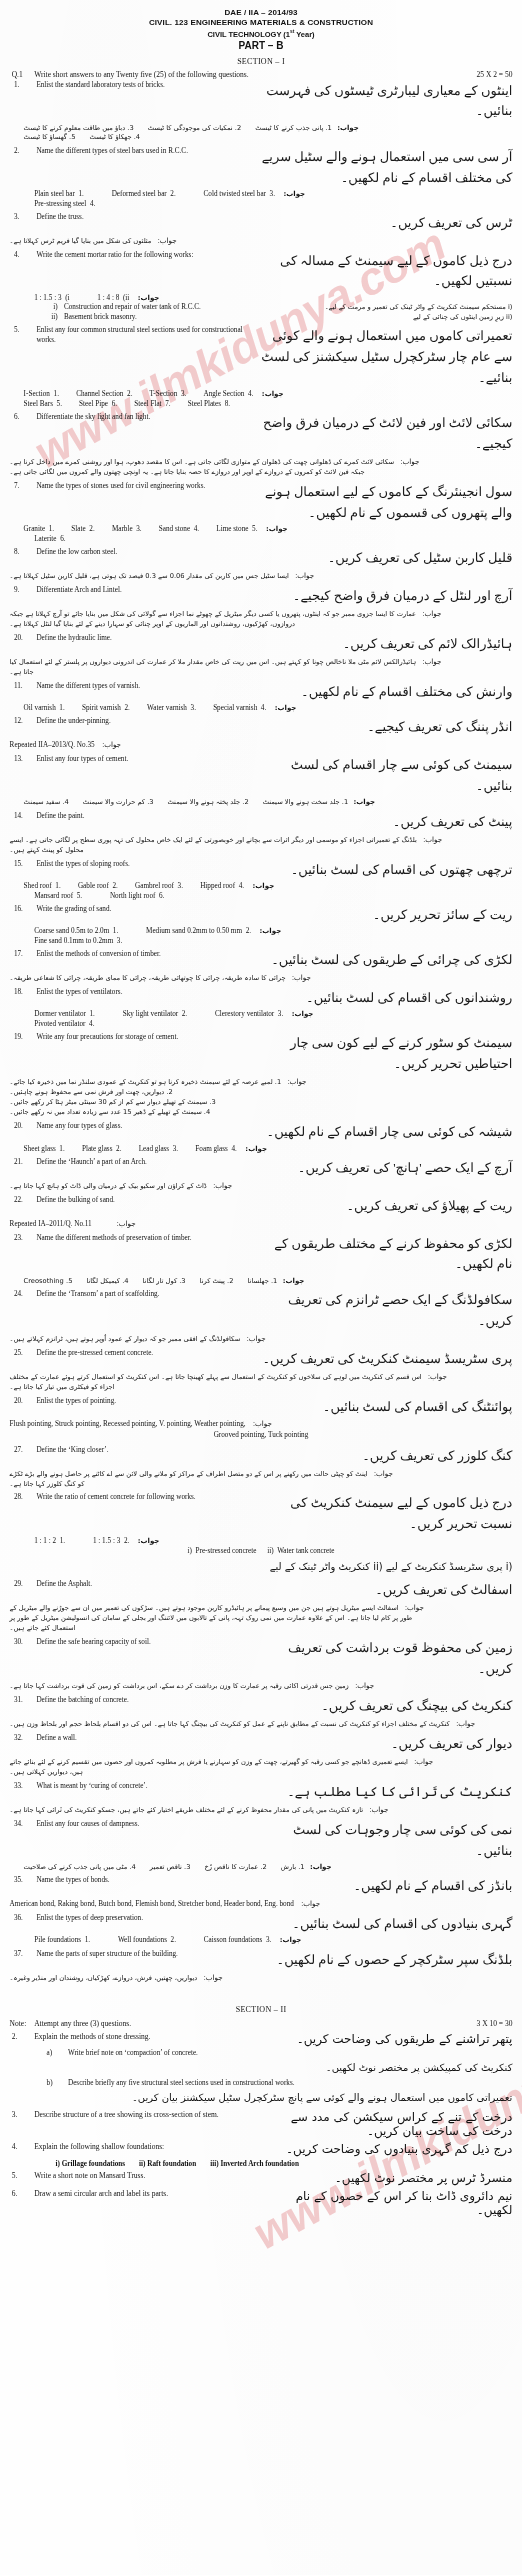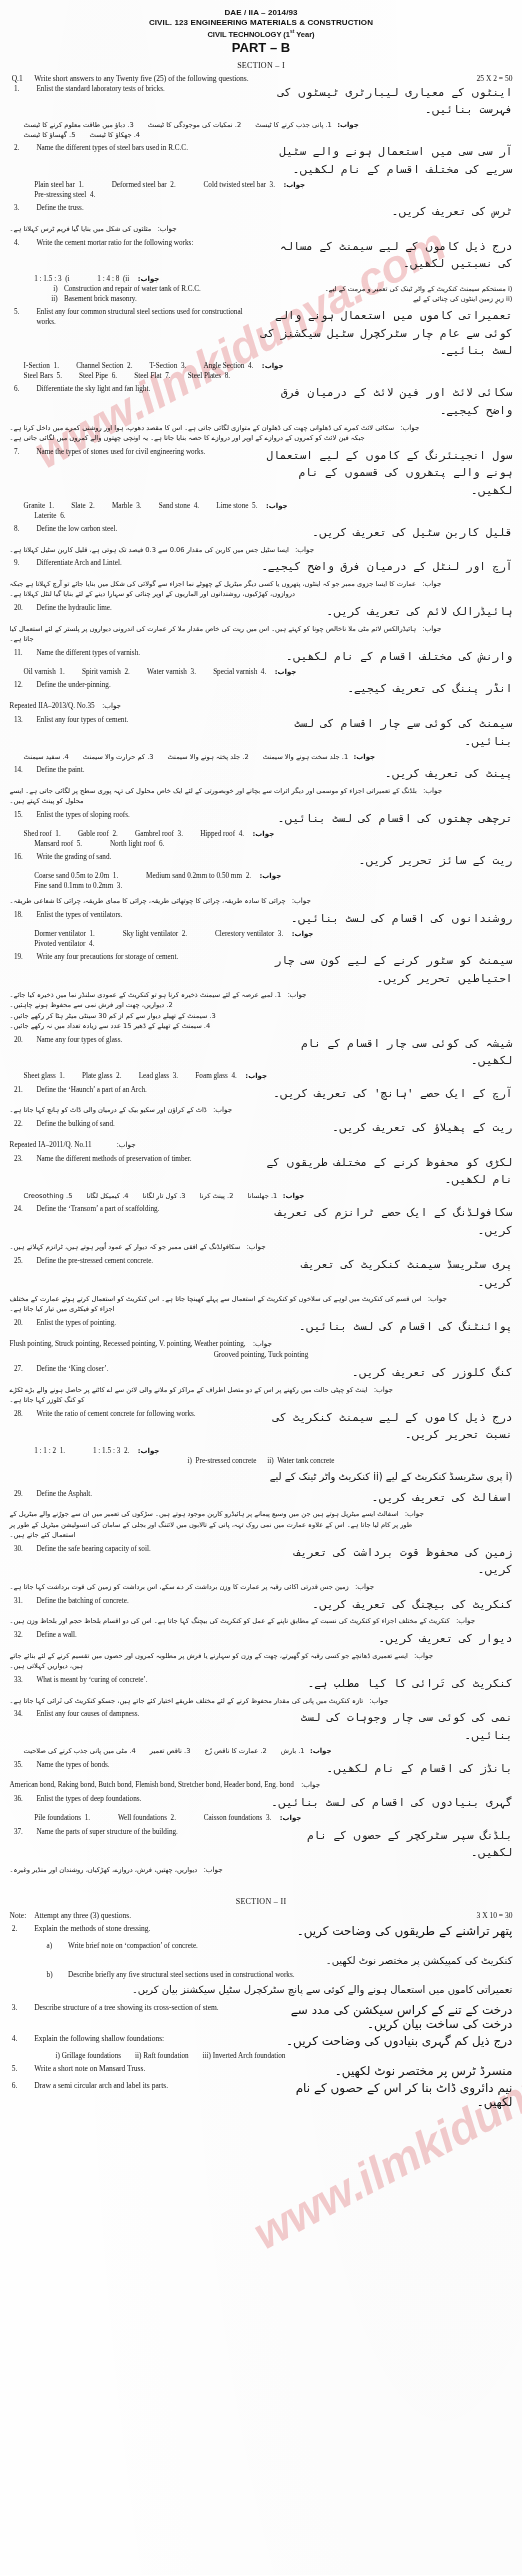--- a/index.html
+++ b/index.html
@@ -45,40 +45,40 @@
   .wm1{left:10.7px;  top:321px;  font-size:46px;}
   .wm2{left:230px; top:2102px; font-size:46px;}
 
   .content{position:relative;z-index:6;padding:7.5px 9.6px 10.7px 9.6px;}
 
   
   .hdr{text-align:center;font-family:"Liberation Sans", sans-serif;font-weight:bold;}
   .hdr .l1{font-size:8px;letter-spacing:0.1px;margin-bottom:1.6px;}
   .hdr .l2{font-size:8px;letter-spacing:0.1px;margin-bottom:1.6px;}
   .hdr .l3{font-size:7.5px;margin-bottom:1.6px;}
-  .hdr .l4{font-size:13px;margin-bottom:2px;}
+  .hdr .l4{font-size:10px;margin-bottom:2px;}
   .sup{font-size:4.8px;vertical-align:super;}
 
   .section-title{
     text-align:center;font-size:8px;margin:6.4px 0 4.3px 0;
     font-family:"Liberation Serif", serif; letter-spacing:0.3px;
   }
 
   
   .q-head{display:flex;align-items:flex-start;margin:3.2px 0 1.1px 0;}
   .q-head .qno{width:22.5px;flex:0 0 22.5px;font-size:7.5px;padding-left:2.1px;}
   .q-head .qtext{flex:1;font-size:7.5px;}
   .q-head .qmarks{width:49px;flex:0 0 49px;text-align:right;font-size:7.5px;}
   .q-head b{font-weight:normal;}
 
   .row{display:flex;align-items:flex-start;margin:1.1px 0;}
   .row .num{width:22.5px;flex:0 0 22.5px;font-size:7.2px;text-align:left;padding-left:4.3px;}
   .row .eng{flex:1;font-size:7.2px;line-height:1.35;}
   .row .urd{flex:0 0 auto;max-width:50%;text-align:right;direction:rtl;
-            font-size:11px;line-height:1.6;color:#1a1a1a;font-family:Liberation Mono, monospace;}
+            font-size:13px;line-height:1.6;color:#1a1a1a;font-family:Liberation Serif, serif;}
 
   .urdu-line{text-align:right;direction:rtl;font-size:10px;line-height:1.75;
              font-family:"DejaVu Sans", sans-serif;margin:0.5px 0;padding-left:32px;}
 
   
   .ans{display:flex;justify-content:flex-end;align-items:baseline;gap:0;margin:1.6px 0;
        direction:rtl;font-size:7.2px;padding-right:4.3px;}
   .ans .lbl{font-family:"DejaVu Sans", sans-serif;font-weight:bold;font-size:7px;margin-left:5.3px;}
   .ans .item{direction:ltr;white-space:nowrap;margin-left:14px;font-size:7.2px;}
   .ans .item .idx{margin-right:3.2px;}
@@ -107,21 +107,21 @@
   .s2row .s2no{flex:0 0 22.5px;font-size:7.5px;padding-left:2.1px;}
   .s2row .s2txt{flex:1;font-size:7.5px;}
   .s2row .s2urd{flex:0 0 auto;max-width:46%;text-align:right;direction:rtl;
                 font-size:12px;font-family:"DejaVu Sans", sans-serif;}
 
   .s2sub{display:flex;margin:2.1px 0 2.1px 0;padding-left:37px;}
   .s2sub .rn{flex:0 0 21.4px;font-size:7.2px;}
   .s2sub .st{flex:1;font-size:7.2px;}
 
   .three-col{display:flex;padding-left:46px;font-size:7.2px;gap:14px;}
-  .three-col div{white-space:nowrap;}
+  .three-col div{white-space:nowrap;font-weight:bold;}
 </style>
 </head>
 <body>
 
 <div class="page">
   <div class="scan-tint"></div>
   <div class="watermark wm1">www.ilmkidunya.com</div>
   <div class="watermark wm2">www.ilmkidunya.com</div>
 
   <div class="content">
@@ -405,20 +405,25 @@
             <span class="item"><span>Medium sand 0.2mm to 0.50 mm</span>&nbsp;&nbsp;<span class="idx">2.</span></span>
             <span class="item"><span>Coarse sand 0.5m to 2.0m</span>&nbsp;&nbsp;<span class="idx">1.</span></span>
           </div>
           <div class="ans wide">
             <span class="lbl"> </span>
             <span class="item"><span>Fine sand 0.1mm to 0.2mm</span>&nbsp;&nbsp;<span class="idx">3.</span></span>
           </div>
           <div class="spacer-sm"></div>
         </div>
         <div>
+          <div class="row">
+            <div class="num">17.</div>
+            <div class="eng">Enlist the methods of conversion of timber.</div>
+            <div class="urd">لکڑی کی چرائی کے طریقوں کی لسٹ بنائیں۔</div>
+          </div>
           <div class="ans-plain">
             <span class="lbl">جواب:</span>
             <span style="font-family: &quot;DejaVu Sans&quot;, sans-serif; font-size: 6.7px; margin-right: 6.4px;">چرائی کا سادہ طریقہ، چرائی کا چوتھائی طریقہ، چرائی کا ممای طریقہ، چرائی کا شعاعی طریقہ۔</span>
           </div>
           <div class="spacer-sm"></div>
         </div>
         <div>
           <div class="row">
             <div class="num">18.</div>
             <div class="eng">Enlist the types of ventilators.</div>
@@ -682,21 +687,21 @@
           </div>
           <div class="ans-plain">
             <span class="lbl">جواب:</span>
             <span class="txt" style="margin-right: 7.5px;">American bond, Raking bond, Butch bond, Flemish bond, Stretcher bond, Header bond, Eng. bond</span>
           </div>
           <div class="spacer-sm"></div>
         </div>
         <div>
           <div class="row">
             <div class="num">36.</div>
-            <div class="eng">Enlist the types of deep foundations.</div>
+            <div class="eng">Enlist the types of deep preservation.</div>
             <div class="urd">گہری بنیادوں کی اقسام کی لسٹ بنائیں۔</div>
           </div>
           <div class="ans wide">
             <span class="lbl">جواب:</span>
             <span class="item"><span>Caisson foundations</span>&nbsp;&nbsp;<span class="idx">3.</span></span>
             <span class="item"><span>Well foundations</span>&nbsp;&nbsp;<span class="idx">2.</span></span>
             <span class="item"><span>Pile foundations</span>&nbsp;&nbsp;<span class="idx">1.</span></span>
           </div>
           <div class="spacer-sm"></div>
         </div>

